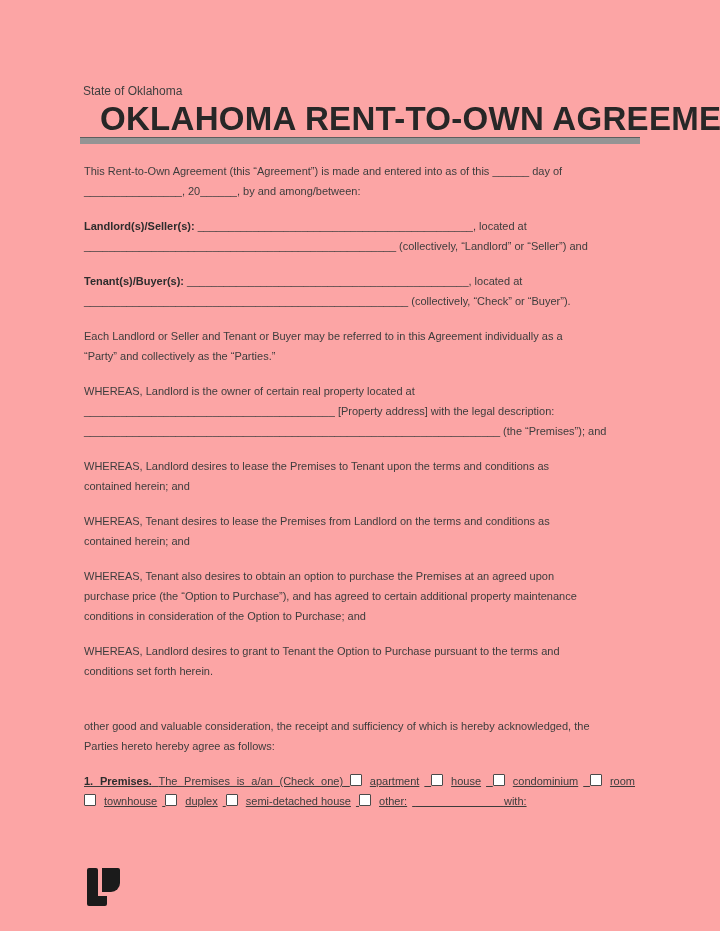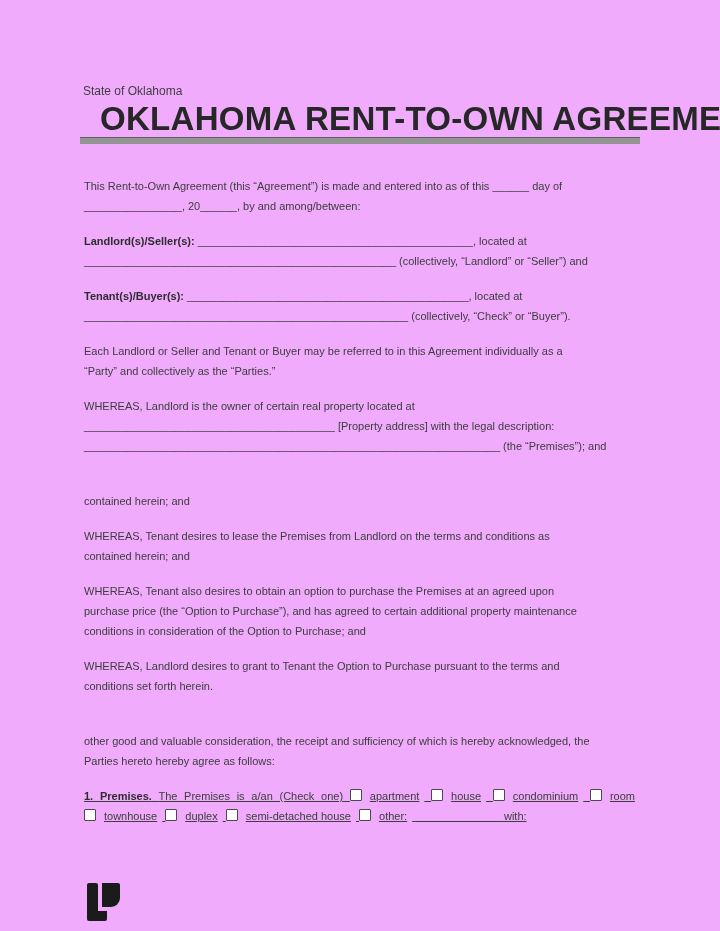--- a/index.html
+++ b/index.html
@@ -5,21 +5,21 @@
   html, body { margin: 0; padding: 0; }
   body {
     width: 720px; height: 931px;
     background: #ffffff;
     font-family: "Liberation Sans", "DejaVu Sans", sans-serif;
     color: #3d3d3d;
   }
   .page {
     position: relative;
     width: 720px; height: 931px;
-    background: #f0abfc;
+    background: #fca5a5;
     overflow: hidden;
   }
   .content {
     position: absolute;
     left: 80px; top: 84px;
     width: 560px;
   }
   .state-label {
     font-size: 12px;
     line-height: 14px;
@@ -39,21 +39,21 @@
     margin-top: 3px;
     height: 6px;
     background: #949494;
     border-top: 1px solid #5e5e5e;
   }
   .para {
     margin: 0 0 15px 4px;
     font-size: 11px;
     line-height: 20px;
   }
-  .para:first-of-type { margin-top: 32px; }
+  .para:first-of-type { margin-top: 17px; }
   .line { white-space: nowrap; }
   strong, .bold { font-weight: 700; color: #2d2d2d; }
   .premises-para {
     text-align: justify;
     white-space: normal;
     text-decoration: underline;
   }
   .cb-item { white-space: nowrap; margin-right: 5px; }
   .checkbox {
     display: inline-block;
@@ -100,21 +100,21 @@
       <span class="line">“Party” and collectively as the “Parties.”</span>
     </p>
 
     <p class="para">
       <span class="line">WHEREAS, Landlord is the owner of certain real property located at</span><br>
       <span class="line">_________________________________________ [Property address] with the legal description:</span><br>
       <span class="line">____________________________________________________________________ (the “Premises”); and</span>
     </p>
 
     <p class="para">
-      <br>
+      <span class="line">WHEREAS, Landlord desires to lease the Premises to Tenant upon the terms and conditions as</span><br>
       <span class="line">contained herein; and</span>
     </p>
 
     <p class="para">
       <span class="line">WHEREAS, Tenant desires to lease the Premises from Landlord on the terms and conditions as</span><br>
       <span class="line">contained herein; and</span>
     </p>
 
     <p class="para">
       <span class="line">WHEREAS, Tenant also desires to obtain an option to purchase the Premises at an agreed upon</span><br>

